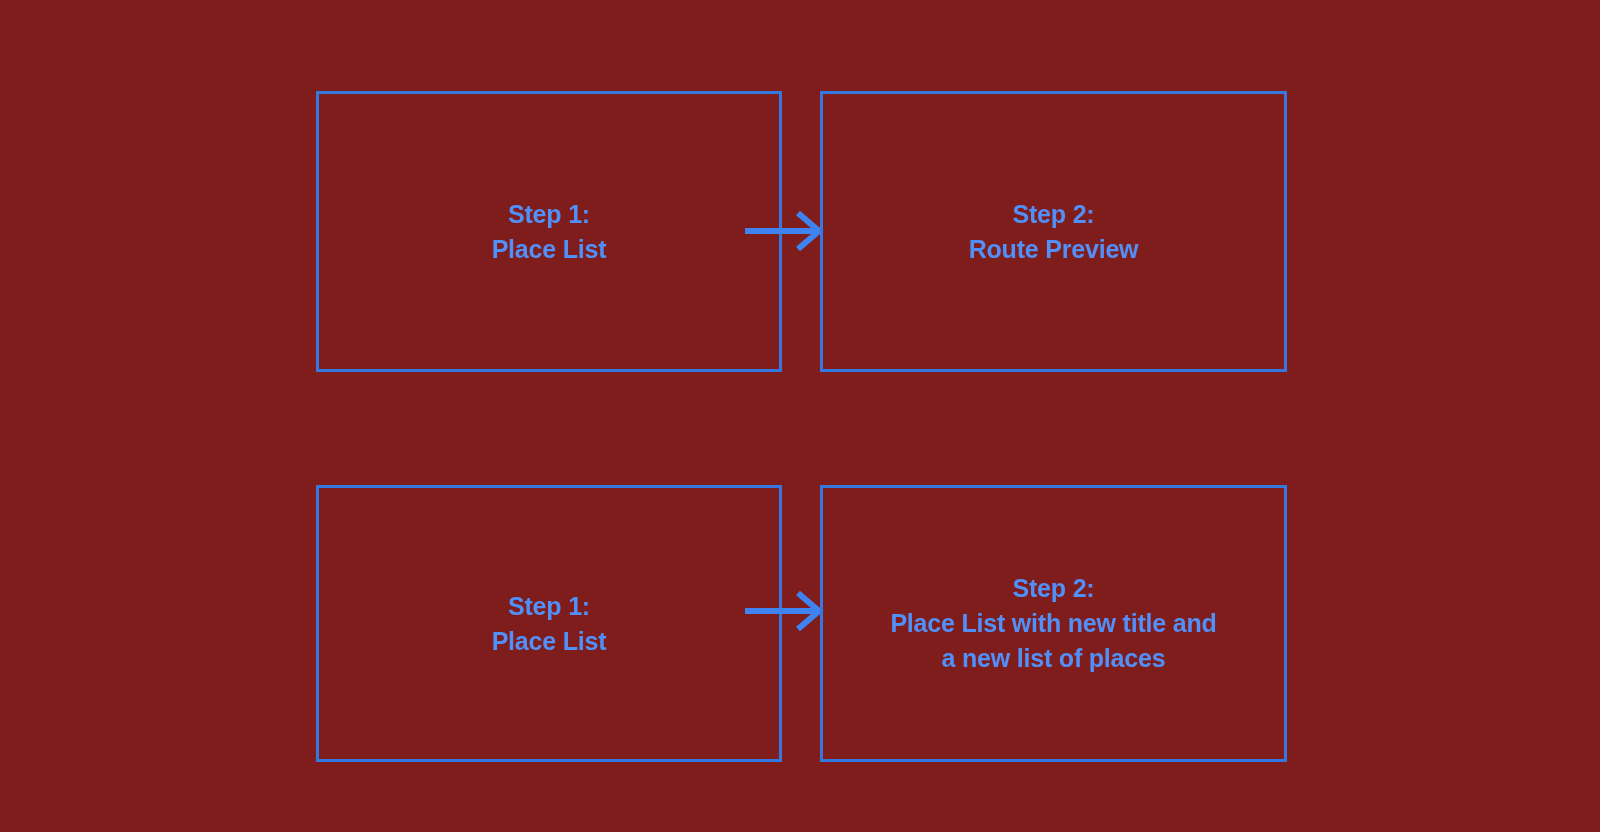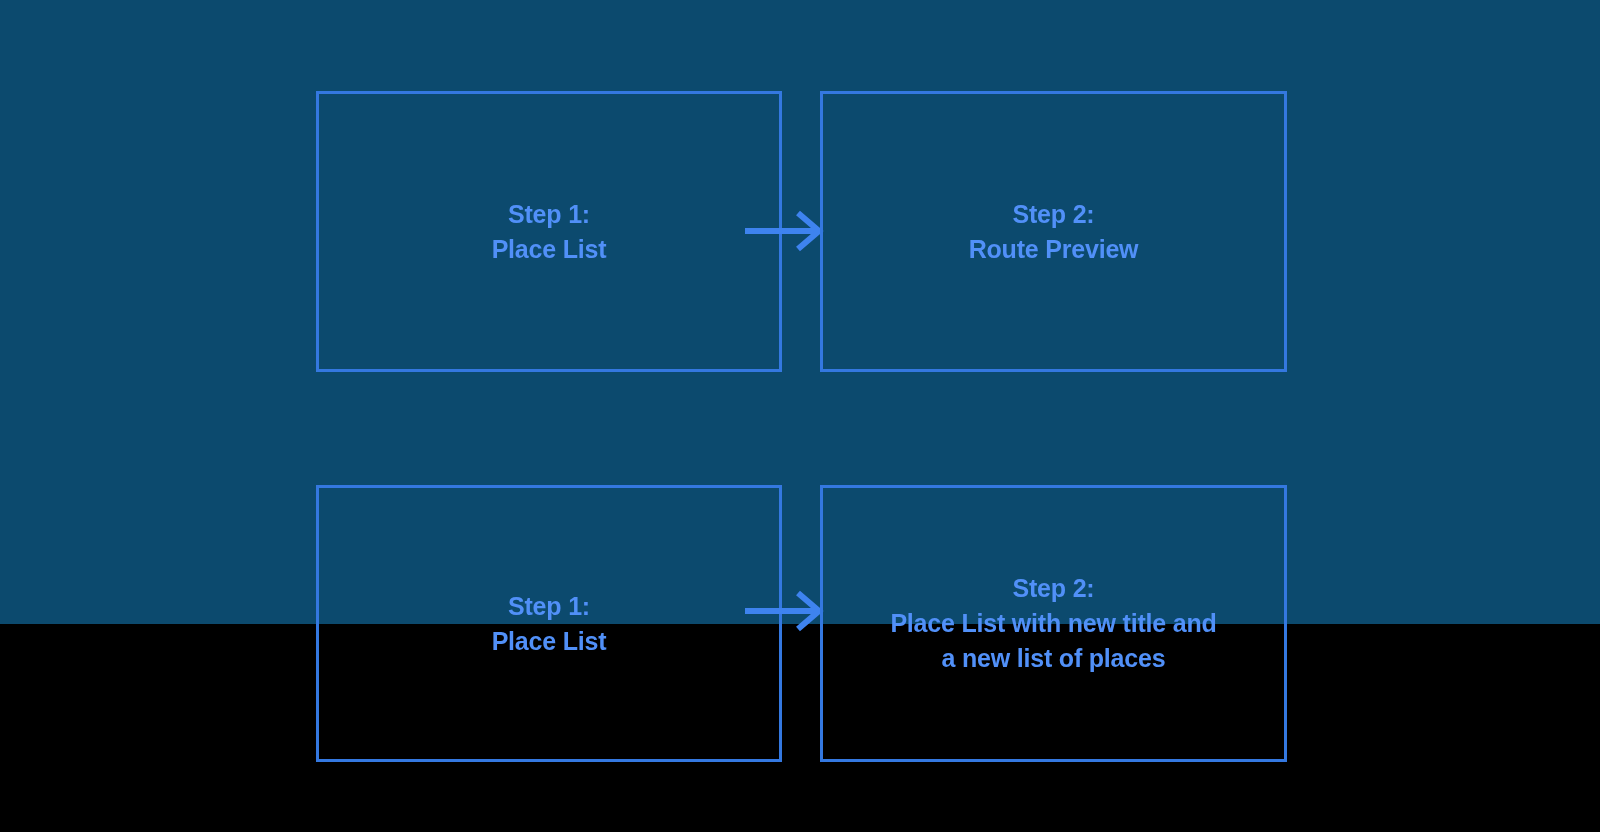--- a/index.html
+++ b/index.html
@@ -9,22 +9,22 @@
   }
   body {
     width: 1600px;
     height: 832px;
     overflow: hidden;
     font-family: "Liberation Sans", sans-serif;
   }
   #canvas {
     position: relative;
     width: 1600px;
-    height: 624px;
-    background: #0c4a6e;
+    height: 832px;
+    background: #7f1d1d;
   }
   .flow-box {
     position: absolute;
     box-sizing: border-box;
     border: 3px solid #3478e0;
     background: transparent;
     display: flex;
     align-items: center;
     justify-content: center;
     text-align: center;

